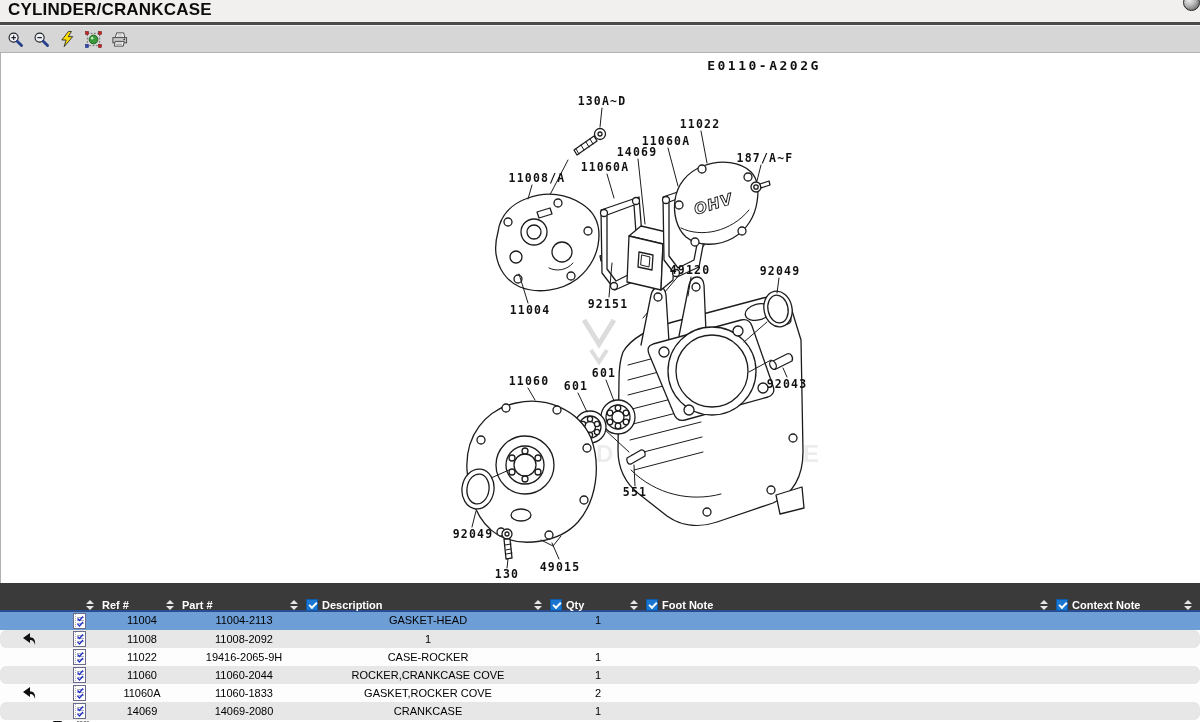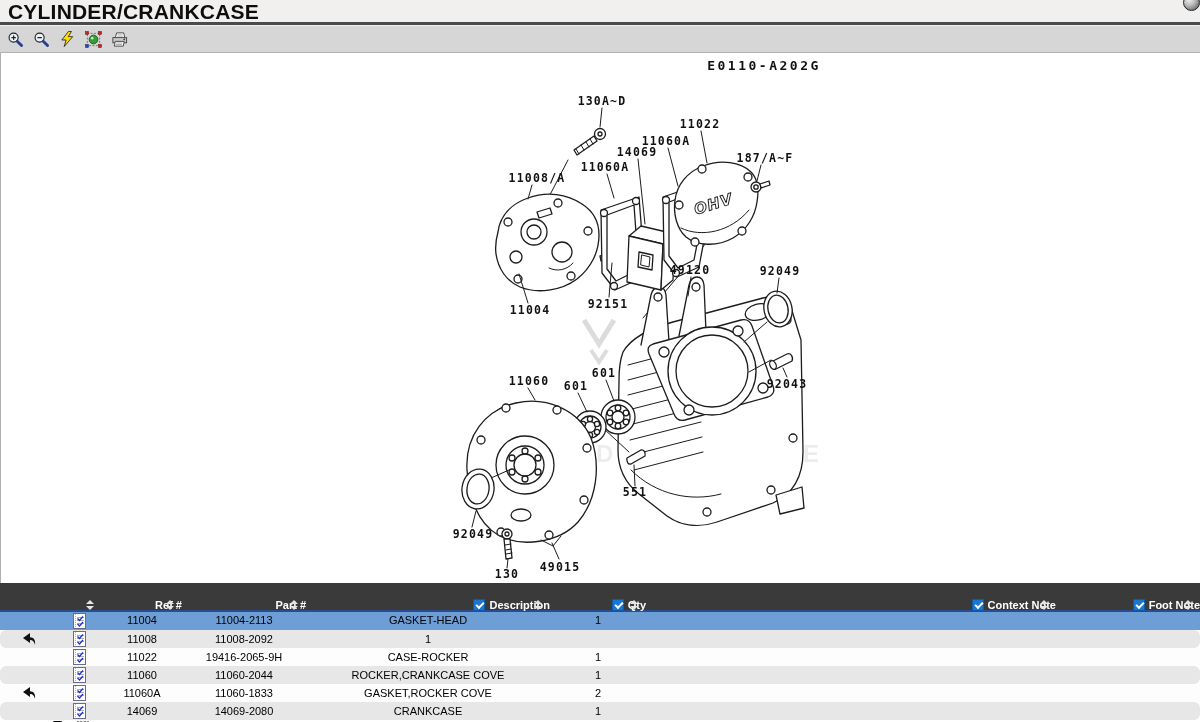--- a/index.html
+++ b/index.html
@@ -2,21 +2,21 @@
 <html><head>
 <meta charset="utf-8">
 <style>
   * { margin:0; padding:0; box-sizing:border-box; }
   html,body { width:1200px; height:722px; overflow:hidden; background:#fff;
               font-family:"Liberation Sans", sans-serif; position:relative; }
 
   
   .title-bar { position:absolute; left:0; top:0; width:1200px; height:22px;
                background:#f1f0ee; }
-  .title-bar .title { position:absolute; left:8px; top:0px; font-size:21px; font-weight:bold;
+  .title-bar .title { position:absolute; left:8px; top:0px; font-size:17px; font-weight:bold;
                color:#0d0d0d; letter-spacing:.2px; }
   .corner-ball { position:absolute; left:1183px; top:-6px; width:17px; height:17px;
                border-radius:50%; border:1px solid #222;
                background:radial-gradient(circle at 35% 30%, #f2f2f2 0%, #bdbdbd 40%, #4c4c4c 100%); }
   .separator { position:absolute; left:0; top:22px; width:1200px; height:3px; background:#4a4a4a; }
 
   
   .toolbar { position:absolute; left:0; top:25px; width:1200px; height:28px; background:#d6d6d6;
              border-top:1px solid #efefef; border-bottom:1px solid #b2b2b2;
              display:flex; align-items:center; gap:6px; padding-left:5px; }
@@ -33,21 +33,21 @@
             letter-spacing:2.5px; fill:#111; text-anchor:middle; }
   .ohv    { font-family:"DejaVu Sans", sans-serif; font-style:italic; font-weight:700; font-size:15px;
             fill:none; stroke:#1c1c1c; stroke-width:1; letter-spacing:1px; text-anchor:middle; }
   .wm     { font-family:"Liberation Sans", sans-serif; font-weight:700; font-size:24px;
             letter-spacing:13px; fill:#000; opacity:.07; }
 
   
   .ptable { position:absolute; left:0; top:583px; width:1200px; }
   .grid-row { display:grid; grid-template-columns:56px 46px 80px 124px 244px 96px 410px 144px; width:1200px; }
   .thead { height:27px; background:#3a3a3a; color:#fff; font-size:11px; font-weight:bold; }
-  .th { position:relative; display:flex; align-items:center; justify-content:flex-end; height:43px; }
+  .th { position:relative; display:flex; align-items:center; justify-content:flex-start; height:43px; }
   .sort { position:absolute; right:8px; top:50%; transform:translateY(-50%);
           display:flex; flex-direction:column; gap:2px; cursor:pointer; }
   .sort i { display:block; width:0; height:0; border-left:4px solid transparent; border-right:4px solid transparent; }
   .sort .up { border-bottom:4px solid #e4e4e4; }
   .sort .dn { border-top:4px solid #e4e4e4; }
   .cbx { width:12px; height:12px; background:#1b76d2; border:1px solid #0d59aa; margin-right:4px;
          position:relative; cursor:pointer; flex:0 0 auto; }
   .cbx::after { content:""; position:absolute; left:2px; top:2.5px; width:6px; height:3px;
                 border-left:2px solid #fff; border-bottom:2px solid #fff; transform:rotate(-45deg); }
   .tr { height:18px; font-size:11px; color:#000; background:#fdfdfd; }
@@ -422,29 +422,29 @@
     <div class="th">
       <span class="cbx"></span>
       <span>Qty</span>
       <span class="sort">
           <i class="up"></i>
           <i class="dn"></i>
         </span>
     </div>
     <div class="th">
       <span class="cbx"></span>
+      <span>Foot Note</span>
+      <span class="sort">
+          <i class="up"></i>
+          <i class="dn"></i>
+        </span>
+    </div>
+    <div class="th">
+      <span class="cbx"></span>
       <span>Context Note</span>
-      <span class="sort">
-          <i class="up"></i>
-          <i class="dn"></i>
-        </span>
-    </div>
-    <div class="th">
-      <span class="cbx"></span>
-      <span>Foot Note</span>
       <span class="sort">
           <i class="up"></i>
           <i class="dn"></i>
         </span>
     </div>
   </div>
 
   <div class="grid-row tr sel">
     <div class="td icon-cell"></div>
     <div class="td icon-cell">

